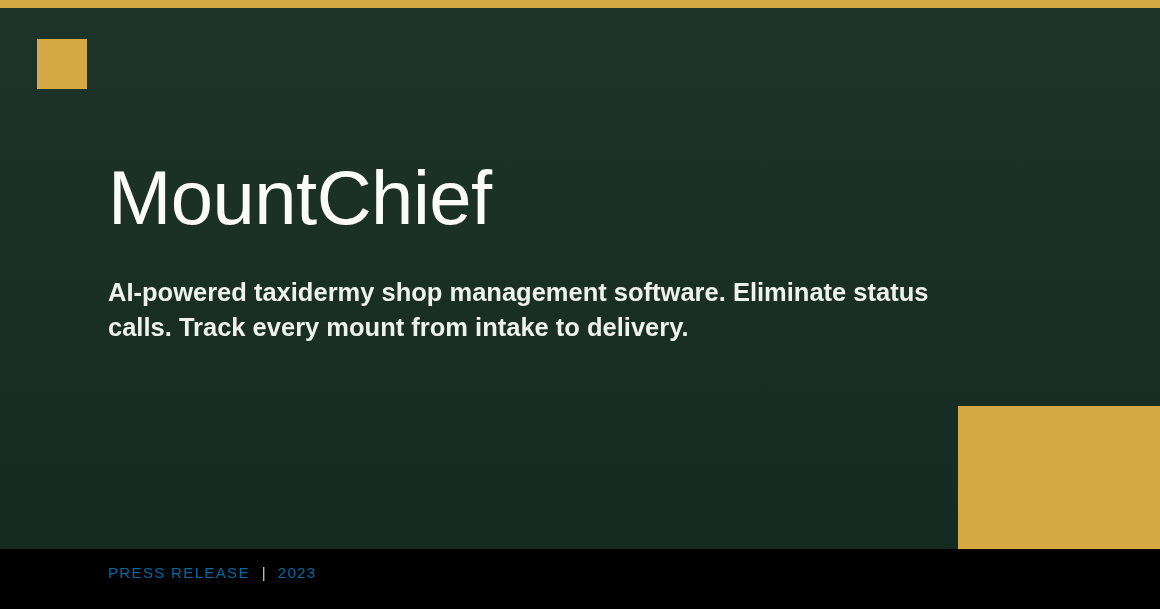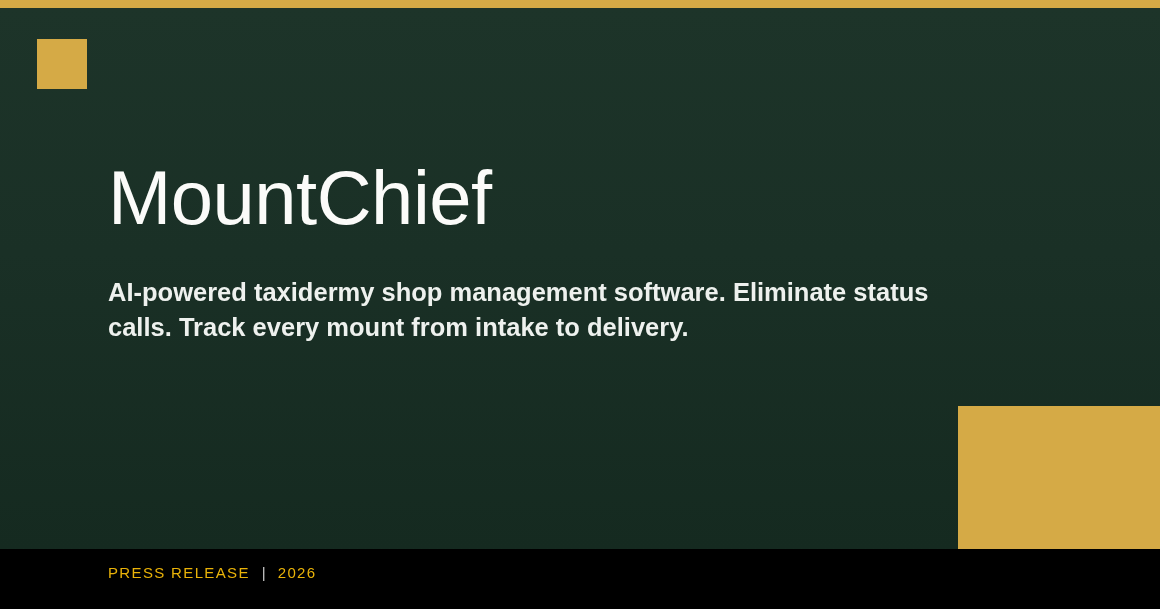--- a/index.html
+++ b/index.html
@@ -102,21 +102,21 @@
     display: flex;
     align-items: center;
     gap: 0;
   }
 
   .footer-label,
   .footer-year {
     font-size: 15px;
     font-weight: 400;
     letter-spacing: 1.35px;
-    color: #eab308;
+    color: #0369a1;
     line-height: 18px;
     white-space: nowrap;
   }
 
   .footer-divider {
     font-size: 15px;
     color: #c9c9c9;
     line-height: 18px;
     padding: 0 12px;
   }
@@ -139,16 +139,16 @@
       <p class="slide-subtitle">AI-powered taxidermy shop management software. Eliminate status calls. Track every mount from intake to delivery.</p>
     </div>
 
   </div>
 
   <div class="footer-bar"></div>
 
   <div class="footer-inner">
     <span class="footer-label">PRESS RELEASE</span>
     <span class="footer-divider">|</span>
-    <span class="footer-year">2026</span>
+    <span class="footer-year">2023</span>
   </div>
 
 </div>
 
 </body></html>

